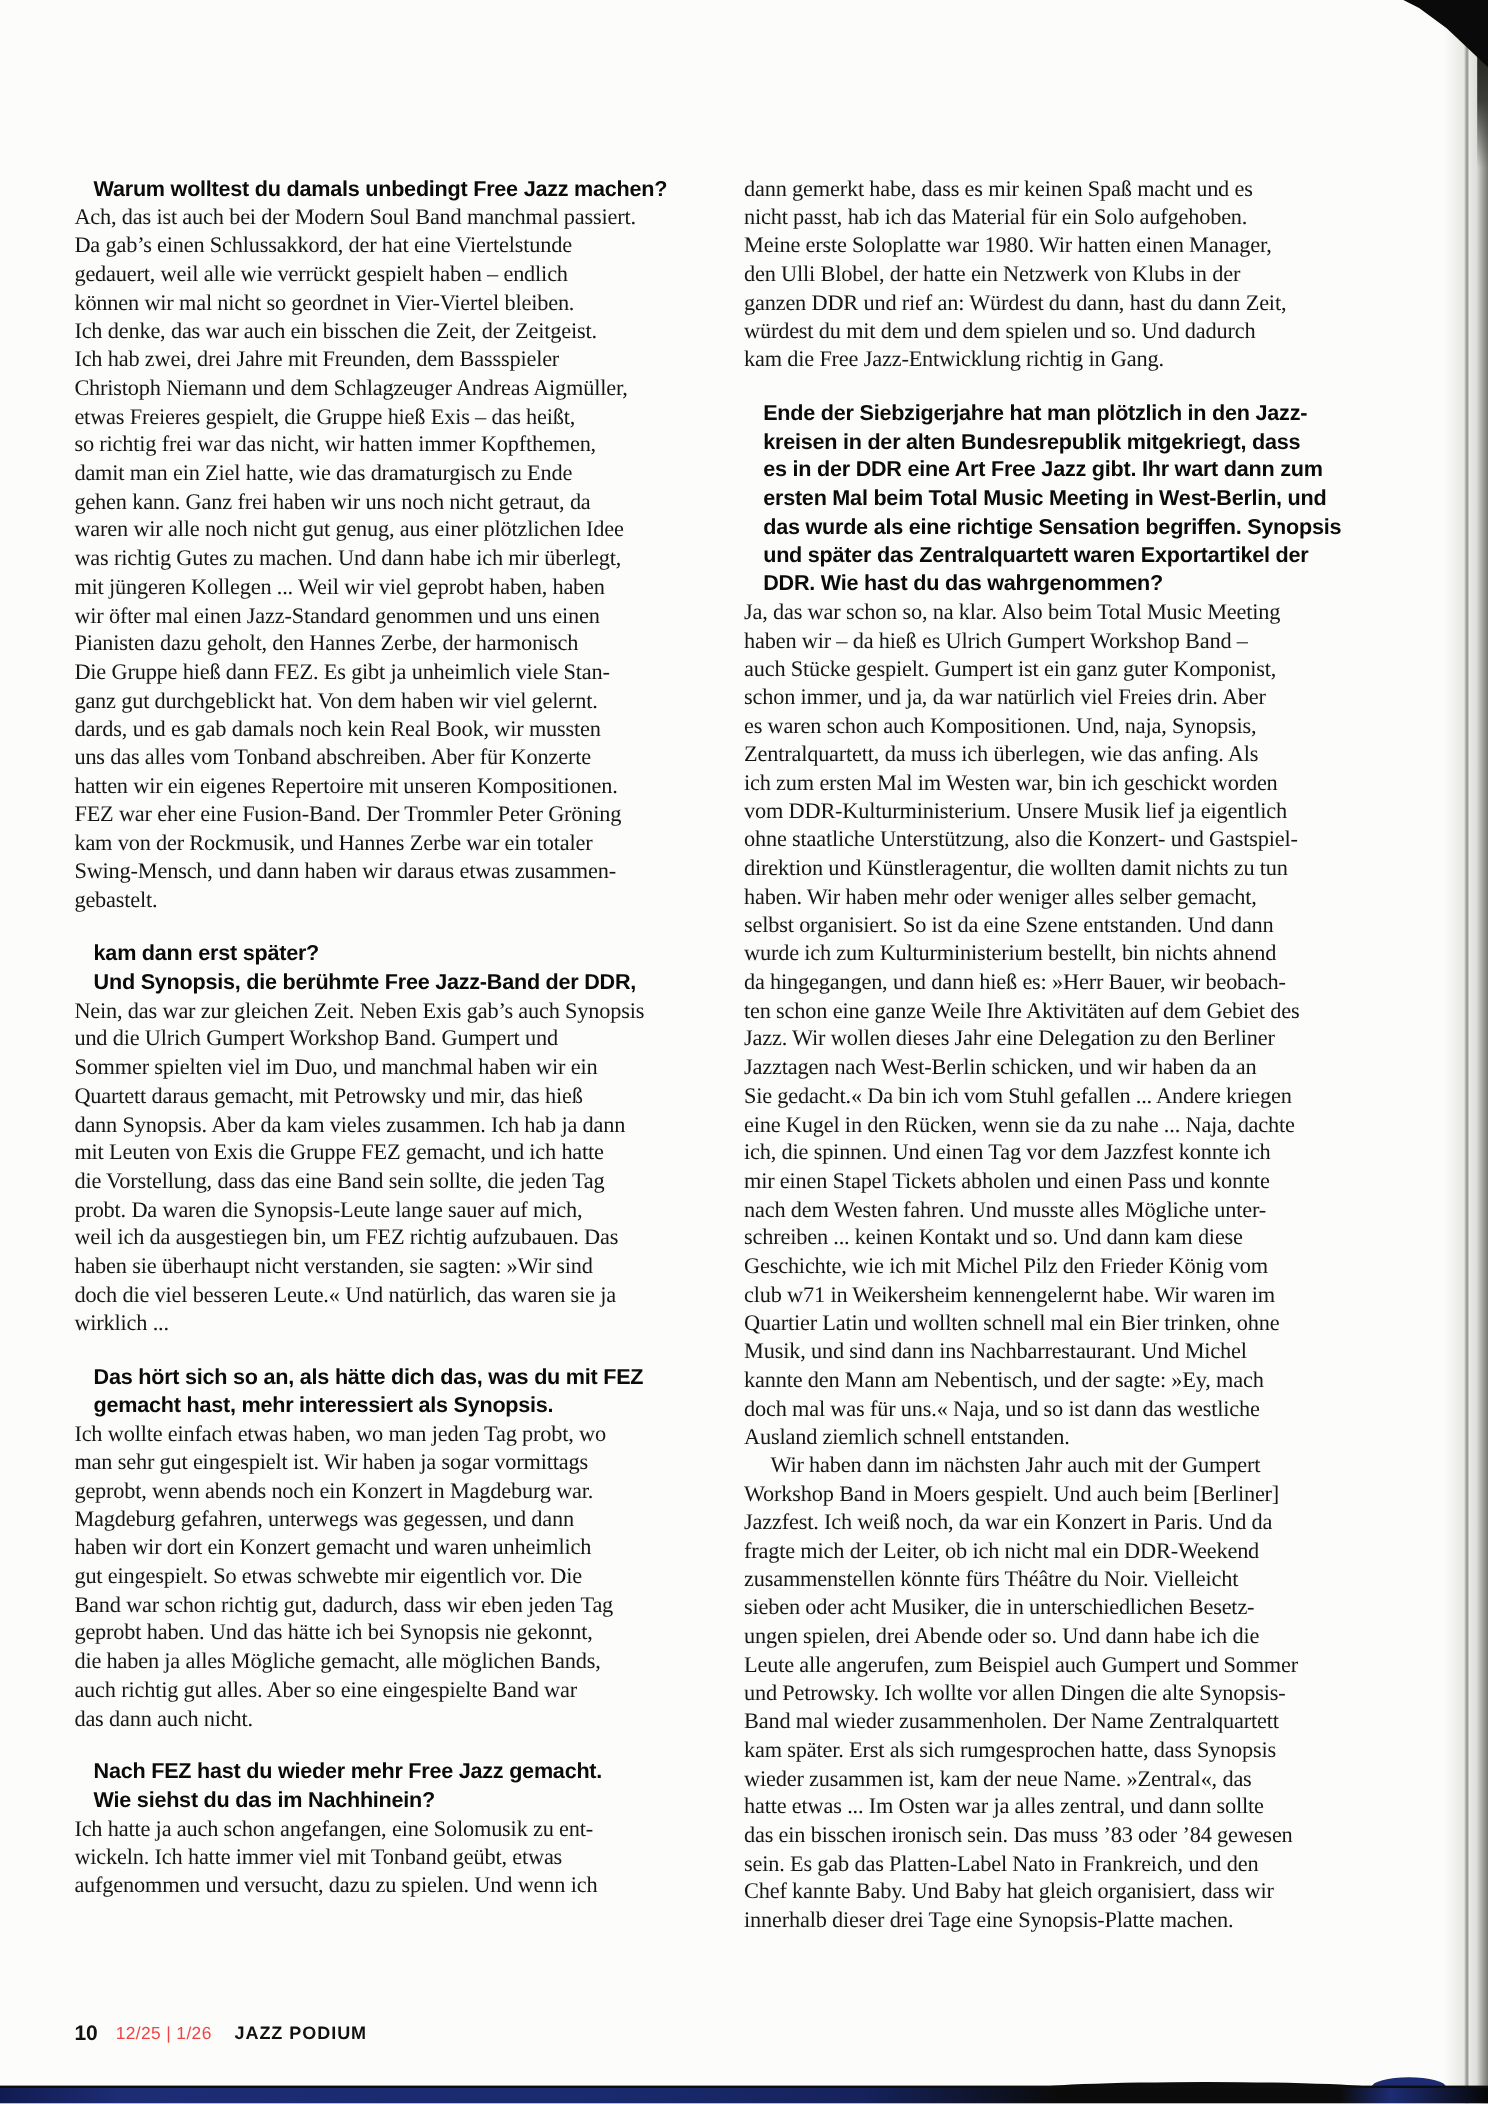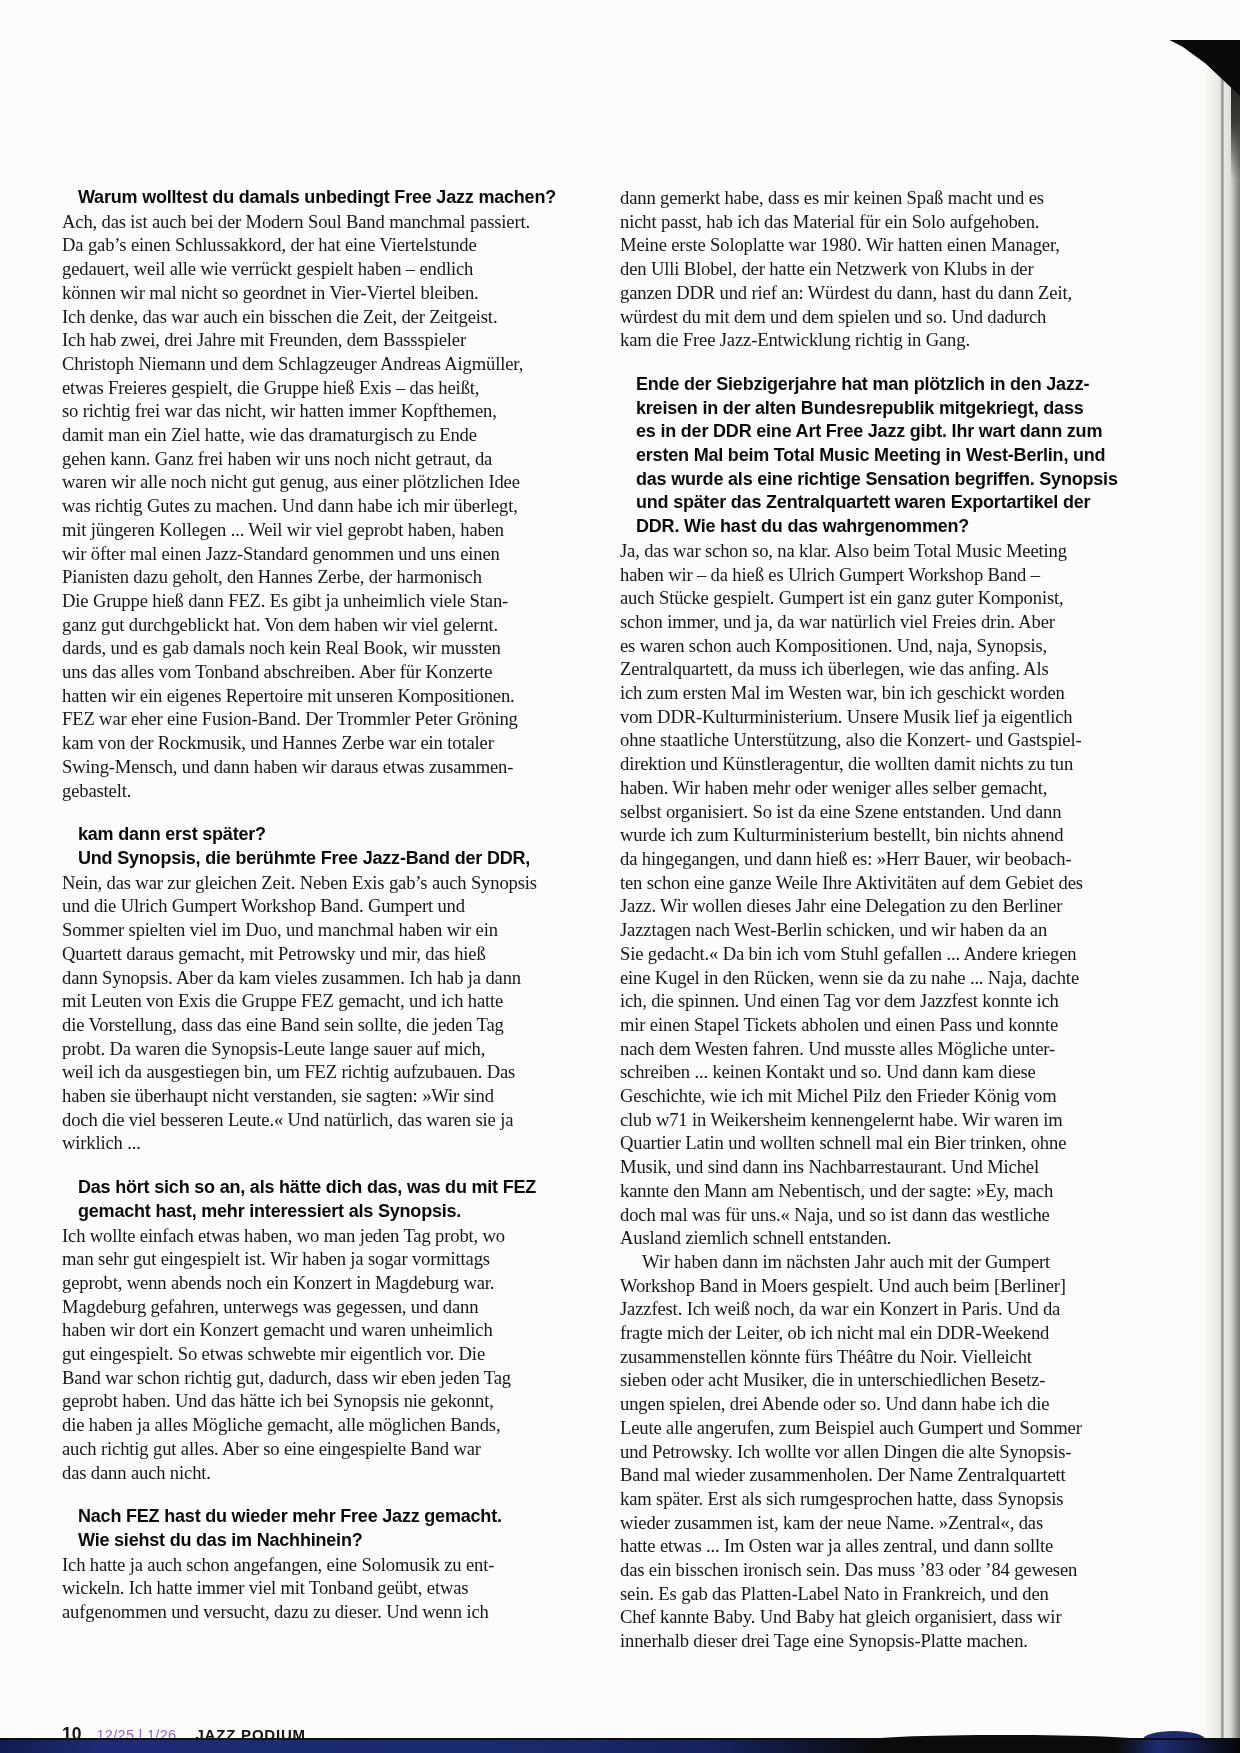--- a/index.html
+++ b/index.html
@@ -3,21 +3,21 @@
 <meta charset="utf-8">
 <style>
   html, body { margin: 0; padding: 0; }
   body {
     width: 1240px; height: 1753px;
     position: relative;
     background: #fcfcfa;
     overflow: hidden;
     font-family: "Liberation Serif", serif;
   }
-  .page { position: absolute; inset: 0; margin-top: 40px; }
+  .page { position: absolute; inset: 0; }
 
   .column { position: absolute; top: 146px; }
   #col-left  { left: 62px;  width: 556px; }
   #col-right { left: 620px; width: 556px; }
 
   .line {
     font-size: 18.6px;
     line-height: 23.7px;
     letter-spacing: -0.15px;
     color: #171717;
@@ -34,21 +34,21 @@
   .block.question:not(:first-child) { margin-top: 21px; }
   .block.para-indent .line:first-child { text-indent: 22px; }
 
   .footer {
     position: absolute; left: 62px; top: 1684px;
     display: flex; align-items: center;
     font-family: "Liberation Sans", sans-serif;
     color: #111;
   }
   .footer .page-num  { font-weight: bold; font-size: 17.5px; }
-  .footer .issue     { font-size: 14.5px; margin-left: 15px; letter-spacing: 0.3px; color: #8b5cf6; }
+  .footer .issue     { font-size: 14.5px; margin-left: 15px; letter-spacing: 0.3px; color: #ef4444; }
   .footer .magazine  { font-weight: bold; font-size: 15px; margin-left: 19px; letter-spacing: 0.8px; }
 
   
   .right-edge {
     position: absolute; top: 0; right: 0; width: 37px; height: 100%;
     background: linear-gradient(90deg,
       rgba(252,252,250,0) 0%,
       #efefeb 28%,
       #e6e6e2 46%,
       #8d8d89 53%,
@@ -155,21 +155,21 @@
         <div class="line">auch richtig gut alles. Aber so eine eingespielte Band war</div>
         <div class="line">das dann auch nicht.</div>
       </div>
       <div class="block question">
         <div class="line">Nach FEZ hast du wieder mehr Free Jazz gemacht.</div>
         <div class="line">Wie siehst du das im Nachhinein?</div>
       </div>
       <div class="block answer">
         <div class="line">Ich hatte ja auch schon angefangen, eine Solomusik zu ent-</div>
         <div class="line">wickeln. Ich hatte immer viel mit Tonband geübt, etwas</div>
-        <div class="line">aufgenommen und versucht, dazu zu dieser. Und wenn ich</div>
+        <div class="line">aufgenommen und versucht, dazu zu spielen. Und wenn ich</div>
       </div>
     </div>
   <div id="col-right" class="column">
       <div class="block answer">
         <div class="line">dann gemerkt habe, dass es mir keinen Spaß macht und es</div>
         <div class="line">nicht passt, hab ich das Material für ein Solo aufgehoben.</div>
         <div class="line">Meine erste Soloplatte war 1980. Wir hatten einen Manager,</div>
         <div class="line">den Ulli Blobel, der hatte ein Netzwerk von Klubs in der</div>
         <div class="line">ganzen DDR und rief an: Würdest du dann, hast du dann Zeit,</div>
         <div class="line">würdest du mit dem und dem spielen und so. Und dadurch</div>

